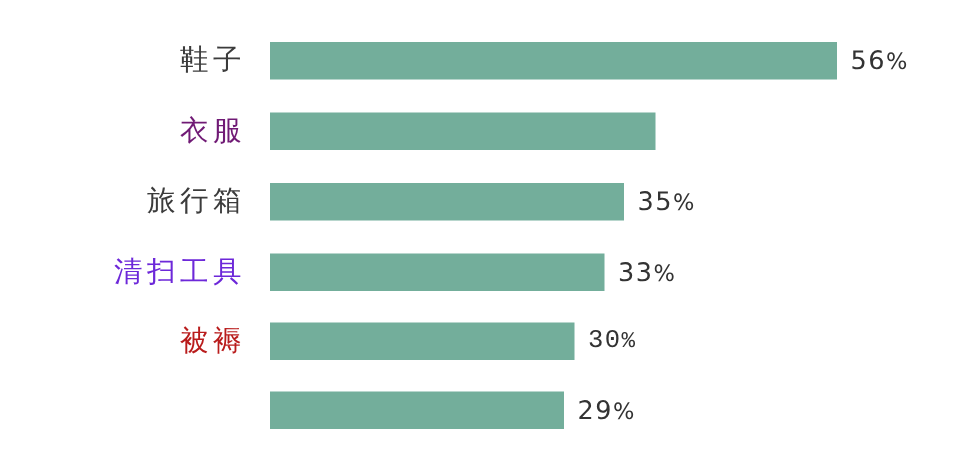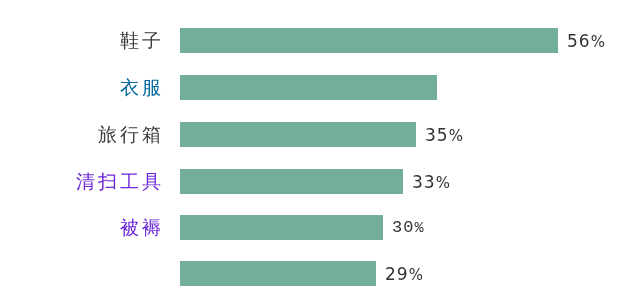--- a/index.html
+++ b/index.html
@@ -95,21 +95,21 @@
       <div class="cat-label" style="color: rgb(59, 59, 59);">鞋子</div>
       <div class="bar-track">
         <div class="bar-fill" style="width: 378px; background: rgb(115, 174, 155);"></div>
       </div>
       <div class="bar-value" style="left: 555px; color: rgb(51, 51, 51);">
         <span>56</span><span class="value-pct">%</span>
       </div>
     </div>
 
     <div class="bar-row" style="top:75px;">
-      <div class="cat-label" style="color: #0369a1;">衣服</div>
+      <div class="cat-label" style="color: #701a75;">衣服</div>
       <div class="bar-track">
         <div class="bar-fill" style="width: 257px; background: rgb(115, 174, 155);"></div>
       </div>
     </div>
 
     <div class="bar-row" style="top:122px;">
       <div class="cat-label" style="color: rgb(59, 59, 59);">旅行箱</div>
       <div class="bar-track">
         <div class="bar-fill" style="width: 236px; background: rgb(115, 174, 155);"></div>
       </div>
@@ -122,21 +122,21 @@
       <div class="cat-label" style="color: #6d28d9;">清扫工具</div>
       <div class="bar-track">
         <div class="bar-fill" style="width: 223px; background: rgb(115, 174, 155);"></div>
       </div>
       <div class="bar-value" style="left: 400px; color: rgb(51, 51, 51);">
         <span>33</span><span class="value-pct">%</span>
       </div>
     </div>
 
     <div class="bar-row" style="top:215px;">
-      <div class="cat-label" style="color: #6d28d9;">被褥</div>
+      <div class="cat-label" style="color: #b91c1c;">被褥</div>
       <div class="bar-track">
         <div class="bar-fill" style="width: 203px; background: rgb(115, 174, 155);"></div>
       </div>
       <div class="bar-value" style="left: 380px; color: rgb(51, 51, 51); font-family: Liberation Mono, monospace;">
         <span>30</span><span class="value-pct">%</span>
       </div>
     </div>
 
     <div class="bar-row" style="top:261px;">
       <div class="bar-track">

